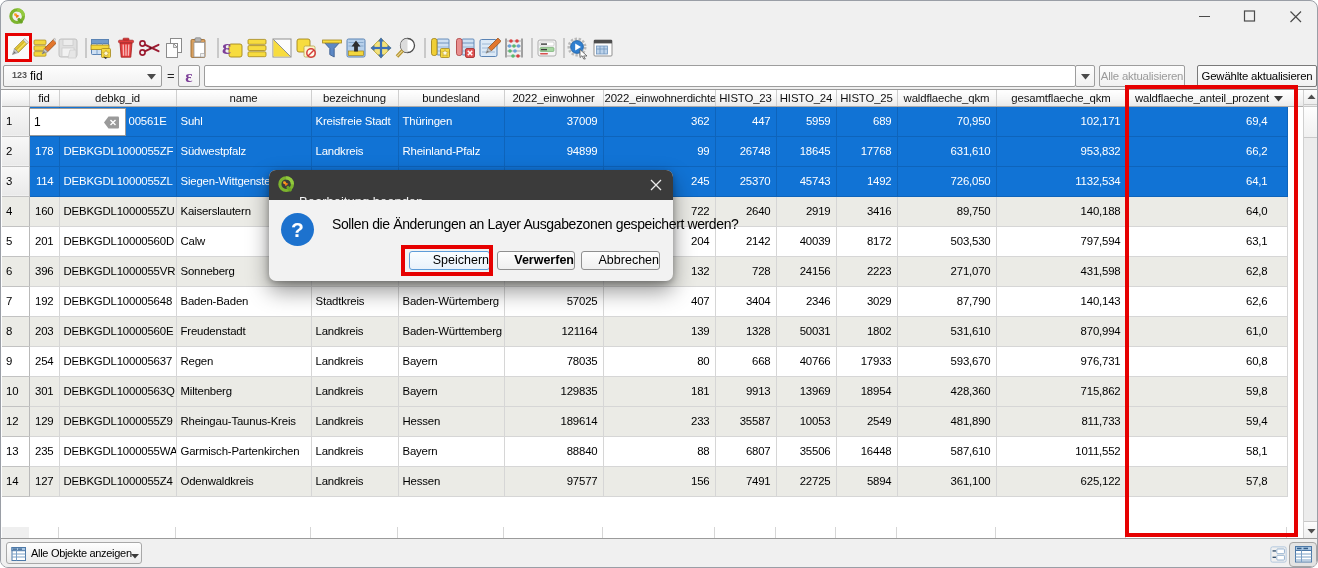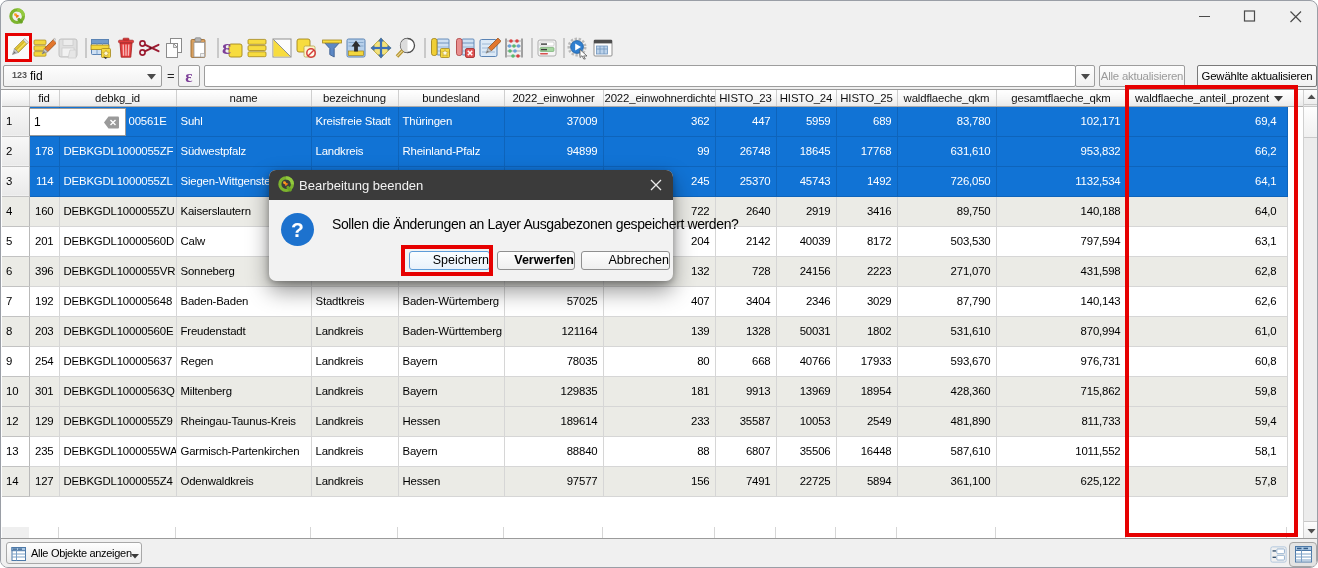--- a/index.html
+++ b/index.html
@@ -25,43 +25,43 @@
 td,th{overflow:hidden;white-space:nowrap;font-weight:normal;}
 th{height:16px;background:linear-gradient(#ffffff 0%,#f6f6f6 55%,#e9e9e9 100%);
  border-right:1px solid #cfcfcf;border-bottom:1px solid #ababab;font-size:11.4px;letter-spacing:-0.15px;padding:0 1px;color:#111;}
 td{height:30px;border-right:1px solid #d6d6d6;border-bottom:1px solid #d6d6d6;padding:0 5px 0 4px;font-size:11.4px;letter-spacing:-0.18px;}
 tr.w td{background:#ffffff;}
 tr.a td{background:#ebebe6;}
 tr.s td{background:#1173d5;color:#fff;border-right:1px solid #0e64bb;border-bottom:1px solid #0e64bb;}
 td.rh,tr.s td.rh{background:linear-gradient(#f8f8f8,#e9e9e9);color:#000;
  border-right:1px solid #b9b9b9;border-bottom:1px solid #c2c2c2;padding-left:4px;}
 td.n{text-align:right;}
-td.pr{padding-right:10px;}
+td.pr{padding-right:19px;}
 #emptyrow{position:absolute;left:1px;top:526px;width:1285px;height:11px;background:#fff;}
 #tbottom{position:absolute;left:0px;top:537px;width:1318px;height:1px;background:#9b9b9b;}
 #scrollbar{position:absolute;left:1302px;top:89px;width:15px;height:448px;background:#ececec;border-left:1px solid #d0d0d0;}
 #sb-up{position:absolute;left:0;top:0;width:15px;height:15px;background:linear-gradient(#fdfdfd,#eee);border-bottom:1px solid #c9c9c9;}
 #sb-thumb{position:absolute;left:0;top:16px;width:15px;height:32px;background:linear-gradient(#fefefe,#f0f0f0);border:1px solid #c9c9c9;border-left:none;border-right:none;}
 #sb-down{position:absolute;left:0;bottom:0;width:15px;height:17px;background:linear-gradient(#fdfdfd,#eee);border-top:1px solid #c9c9c9;}
 #statusbar{position:absolute;left:0;top:538px;width:100%;height:30px;background:#f0f0f0;}
 #btn-alle-obj{position:absolute;left:5px;top:541px;width:136px;height:22px;background:linear-gradient(#fefefe,#ebebeb);
  border:1px solid #a8a8a8;border-radius:3px;}
 #editbox{position:absolute;left:28px;top:107px;width:97px;height:28px;background:#fff;border:1px solid #9a9a9a;}
 #editbox span{position:absolute;left:4px;top:6px;}
 .redbox{position:absolute;border:3px solid #e60000;}
 #dlg{position:absolute;left:268px;top:169px;width:404px;height:111px;border-radius:7px;
  background:#f2f2f2;box-shadow:0 10px 22px rgba(0,0,0,0.42),0 2px 6px rgba(0,0,0,0.28);}
 #dlg-title{position:absolute;left:0;top:0;width:100%;height:30px;background:#3b3b3b;border-radius:7px 7px 0 0;}
-#dlg-title span{position:absolute;left:30px;top:8px;color:#f2f2f2;font-size:13px;}
+#dlg-title span{position:absolute;left:30px;top:24px;color:#f2f2f2;font-size:13px;}
 #dlg-msg{position:absolute;left:63px;top:46px;font-size:14px;letter-spacing:-0.38px;color:#000;white-space:nowrap;text-align:right;}
 .dbtn{position:absolute;top:81px;height:19px;background:linear-gradient(#fdfdfd,#efefef);
  border:1px solid #8f8f8f;border-radius:3px;font-size:12.5px;text-align:right;line-height:17px;}
 #d-sp{left:140px;width:81px;background:linear-gradient(#fafdff,#e9f2fb);border:1px solid #5e9cd8;}
 #d-vw{left:228px;width:78px;font-weight:bold;}
-#d-ab{left:312px;width:89px;}
+#d-ab{left:312px;width:79px;}
 </style></head><body>
 <div id="win">
 <div id="titlebar">
 <div style="position:absolute;left:8px;top:7px;"><svg width="17" height="17" viewBox="0 0 24 24">
 <circle cx="11.5" cy="11.5" r="8.9" fill="none" stroke="#7db42e" stroke-width="4.4"></circle>
 <path d="M11.5 2.6 a8.9 8.9 0 0 1 8.9 8.9" fill="none" stroke="#93c93e" stroke-width="4.4"></path>
 <rect x="13.4" y="13.4" width="4.6" height="9" rx="2.3" fill="#6aa424" transform="rotate(-45 15.7 17.9)"></rect>
 <polygon points="7.6,7.8 14.6,10.8 10.8,14.6" fill="#ef7a1a"></polygon>
 <circle cx="9.2" cy="9.4" r="2" fill="#f9a21f"></circle>
 </svg></div>
@@ -326,21 +326,21 @@
 <td class="n"></td>
 <td style="padding-left:69px;">00561E</td>
 <td>Suhl</td>
 <td>Kreisfreie Stadt</td>
 <td>Thüringen</td>
 <td class="n">37009</td>
 <td class="n">362</td>
 <td class="n">447</td>
 <td class="n">5959</td>
 <td class="n">689</td>
-<td class="n">83,780</td>
+<td class="n">70,950</td>
 <td class="n">102,171</td>
 <td class="n pr">69,4</td>
 </tr>
 <tr class="s">
 <td class="rh">2</td>
 <td class="n">178</td>
 <td>DEBKGDL1000055ZF</td>
 <td>Südwestpfalz</td>
 <td>Landkreis</td>
 <td>Rheinland-Pfalz</td>

